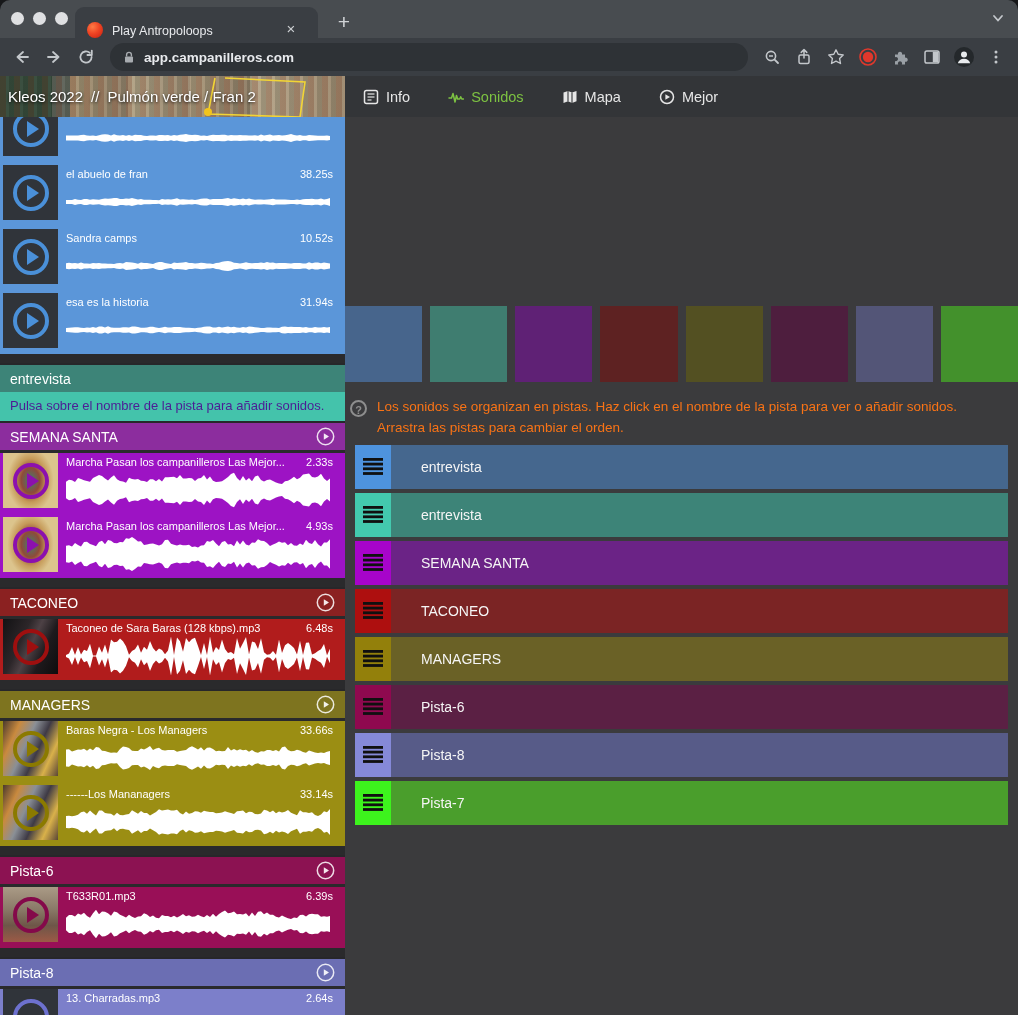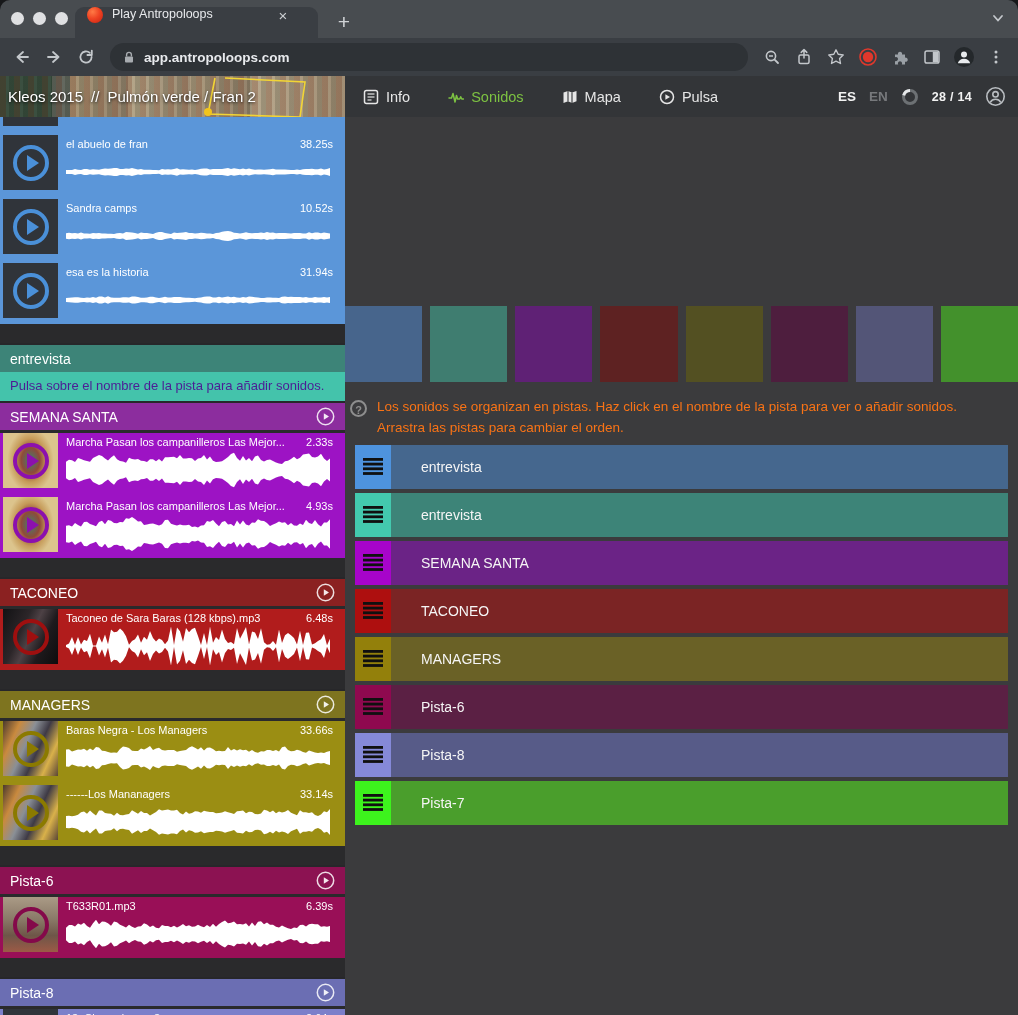--- a/index.html
+++ b/index.html
@@ -3,21 +3,21 @@
 <meta charset="utf-8">
 <style>
   * { margin:0; padding:0; box-sizing:border-box; }
   html,body { width:1018px; height:1015px; background:#17181a; font-family:"Liberation Sans", sans-serif; }
   .window { width:1018px; height:1015px; border-radius:10px 10px 0 0; overflow:hidden; display:flex; flex-direction:column; }
 
   
   .tabstrip { height:38px; background:#484c50; display:flex; align-items:flex-end; position:relative; flex:none; }
   .traffic { position:absolute; top:12px; left:11px; display:flex; gap:9px; }
   .traffic span { width:13px; height:13px; border-radius:50%; background:#dfe0e2; display:block; }
-  .tab { margin-left:75px; width:243px; height:31px; background:#3a3e43; border-radius:9px 9px 0 0; display:flex; align-items:flex-start; padding:0 26px 0 12px; }
+  .tab { margin-left:75px; width:243px; height:31px; background:#3a3e43; border-radius:9px 9px 0 0; display:flex; align-items:flex-end; padding:0 18px 0 12px; }
   .favicon { width:16px; height:16px; border-radius:50%; background:radial-gradient(circle at 35% 30%, #ff7a45 0%, #ef4423 45%, #c61f10 100%); flex:none; }
   .tab-title { color:#e8eaed; font-size:12.5px; margin-left:9px; flex:1; white-space:nowrap; overflow:hidden; }
   .tab-close { color:#cdd0d3; font-size:15px; width:18px; height:18px; line-height:17px; text-align:center; border-radius:50%; cursor:default; }
   .newtab { color:#d0d3d6; font-size:21px; font-weight:300; margin:0 0 4px 14px; width:24px; text-align:center; }
   .strip-chevron { position:absolute; right:12px; top:10px; }
   .toolbar { height:38px; background:#3a3e43; display:flex; align-items:center; padding:0 8px; gap:4px; flex:none; }
   .tbtn { width:28px; height:28px; display:flex; align-items:center; justify-content:center; border-radius:50%; flex:none; }
   .urlbar { flex:1; height:28px; background:#2e3236; border-radius:14px; display:flex; align-items:center; padding:0 12px; margin:0 6px; overflow:hidden; }
   .url-domain { color:#e8eaed; font-size:13.5px; font-weight:700; white-space:nowrap; }
   .url-path { color:#b7bbbe; font-size:13.5px; white-space:nowrap; }
@@ -42,21 +42,21 @@
   
   .content { flex:1; display:flex; overflow:hidden; background:#3b3b3d;align-items:center; }
   .sidebar { width:345px; flex:none; overflow:hidden; background:#2a2a2c; }
   .track-sec { border-bottom:2px solid #27272a; }
   .sec-head { height:27px; background:var(--hdr); display:flex; align-items:center; padding:0 10px; }
   .sec-title { color:#fff; font-size:14px; font-weight:500; flex:1; }
   .sec-play { width:19px; height:19px; flex:none; }
   .sec-body { background:var(--body); }
   .empty-msg { font-size:13px; padding:6px 10px 8px; }
   .clip { height:61px; margin-top:3px; display:flex; }
-  .clip:last-child { margin-bottom:19px; }
+  .clip:last-child { margin-bottom:9px; }
   .thumb { width:55px; height:55px; margin:0 0 0 3px; position:relative; flex:none; }
   .th-plain { background:#30343a; }
   .th-guadalupe { background:radial-gradient(ellipse 42% 58% at 50% 50%, #3f7f72 0%, #8f4a38 40%, #c59a58 68%, #dcc48d 100%); }
   .th-stage { background:linear-gradient(115deg,#121214 0%,#2c2629 35%,#4d4145 50%,#1e1a1d 70%,#0d0c0d 100%); }
   .th-band { background:linear-gradient(115deg,#4a3a2e 0%,#c98a3e 22%,#8a8f96 42%,#3e3a45 60%,#d9b14a 80%,#5a4636 100%); }
   .th-arch { background:linear-gradient(180deg,#aa9b86 0%,#8a7a68 40%,#6e5648 70%,#9c5a46 100%); }
   .thumb-play { position:absolute; left:50%; top:50%; width:36px; height:36px; margin:-18px 0 0 -18px; border-radius:50%; border:4px solid var(--accent); display:flex; align-items:center; justify-content:center; }
   .thumb-play i { display:block; width:0; height:0; border-left:12px solid var(--accent); border-top:8px solid transparent; border-bottom:8px solid transparent; margin-left:4px; }
   .clip-main { flex:1; padding:3px 12px 0 8px; min-width:0; }
   .clip-top { display:flex; justify-content:space-between; color:#fff; font-size:11px; gap:8px; }
@@ -112,21 +112,21 @@
         <svg width="18" height="18">
           <path d="M14.6 9 a5.6 5.6 0 1 1 -1.8 -4.1" fill="none" stroke="#c3c7cb" stroke-width="1.8" stroke-linecap="round"></path>
           <path d="M14.8 2.6 V7 h-4.4" fill="none" stroke="#c3c7cb" stroke-width="1.8" stroke-linecap="round" stroke-linejoin="round"></path>
         </svg>
       </span>
     <div class="urlbar">
       <svg width="14" height="15">
           <rect x="3" y="6.5" width="8" height="6" rx="1" fill="#a8acb0"></rect>
           <path d="M4.6 6.5 V4.8 a2.4 2.4 0 0 1 4.8 0 V6.5" fill="none" stroke="#a8acb0" stroke-width="1.4"></path>
         </svg>
-      <span class="url-domain">app.antropoloops.com</span>
+      <span class="url-domain">app.campanilleros.com</span>
     </div>
     <span class="tbtn">
         <svg width="18" height="18">
           <circle cx="8" cy="8" r="4.6" fill="none" stroke="#c3c7cb" stroke-width="1.6"></circle>
           <line x1="6" y1="8" x2="10" y2="8" stroke="#c3c7cb" stroke-width="1.6"></line>
           <line x1="11.6" y1="11.6" x2="15" y2="15" stroke="#c3c7cb" stroke-width="1.8" stroke-linecap="round"></line>
         </svg>
       </span>
     <span class="tbtn">
         <svg width="18" height="18">
@@ -172,21 +172,21 @@
       </span>
   </div>
 
   <div class="appheader">
     <div class="photostrip">
       <svg class="parcel" width="345" height="41">
           <polyline points="225,2 305,6 300,41 208,38 215,2" fill="none" stroke="#f2d535" stroke-width="1.6"></polyline>
           <circle cx="208" cy="36" r="4" fill="#f2c41c"></circle>
         </svg>
       <div class="crumb">
-        <span>Kleos 2015</span>
+        <span>Kleos 2022</span>
         <span>//</span>
         <span>Pulmón verde / Fran 2</span>
       </div>
     </div>
     <nav class="appnav" id="appnav">
         <div class="nav-item">
           <svg width="16" height="16">
             <rect x="1.5" y="1.5" width="13" height="13" rx="2" fill="none" stroke="#e6e6e6" stroke-width="1.5"></rect>
             <line x1="4.5" y1="5" x2="11.5" y2="5" stroke="#e6e6e6" stroke-width="1.2"></line>
             <line x1="4.5" y1="8" x2="11.5" y2="8" stroke="#e6e6e6" stroke-width="1.2"></line>
@@ -205,37 +205,23 @@
             <path d="M1.5 3.6 L6 1.9 L10 3.6 L14.5 1.9 V12.2 L10 13.9 L6 12.2 L1.5 13.9 Z" fill="#e6e6e6"></path>
             <path d="M6 1.9 V12.2 M10 3.6 V13.9" stroke="#333538" stroke-width="1.1"></path>
           </svg>
           <span>Mapa</span>
         </div>
         <div class="nav-item">
           <svg width="16" height="16">
             <circle cx="8" cy="8" r="6.5" fill="none" stroke="#e6e6e6" stroke-width="1.5"></circle>
             <path d="M6.4 5.2 L11 8 L6.4 10.8 Z" fill="#e6e6e6"></path>
           </svg>
-          <span>Pulsa</span>
+          <span>Mejor</span>
         </div>
       </nav>
-    <div class="hdr-right">
-      <span class="lang on">ES</span>
-      <span class="lang off">EN</span>
-      <svg width="18" height="18">
-          <circle cx="9" cy="9" r="6.5" fill="none" stroke="#6d7174" stroke-width="3"></circle>
-          <path d="M9 2.5 a6.5 6.5 0 0 0 -6.3 4.9" fill="none" stroke="#e6e8ea" stroke-width="3" stroke-linecap="butt"></path>
-        </svg>
-      <span class="counter">28 / 14</span>
-      <svg width="21" height="21">
-          <circle cx="10.5" cy="10.5" r="8.7" fill="none" stroke="#b9bdc1" stroke-width="1.6"></circle>
-          <circle cx="10.5" cy="8.3" r="2.7" fill="none" stroke="#b9bdc1" stroke-width="1.6"></circle>
-          <path d="M5.2 16.3 a6.2 6.2 0 0 1 10.6 0" fill="none" stroke="#b9bdc1" stroke-width="1.6"></path>
-        </svg>
-    </div>
   </div>
 
   <div class="content">
     <aside class="sidebar" id="sidebar">
         <section class="track-sec" style="--hdr: #4a6b94; --body: #5b96d9; --accent: #4a90d9;">
           <div class="sec-head">
             <span class="sec-title">entrevista</span>
             <svg class="sec-play" width="19" height="19">
               <circle cx="9.5" cy="9.5" r="8.2" fill="none" stroke="rgba(255,255,255,.85)" stroke-width="1.5"></circle>
               <path d="M7.8 6.3 L13 9.5 L7.8 12.7 Z" fill="rgba(255,255,255,.9)"></path>

